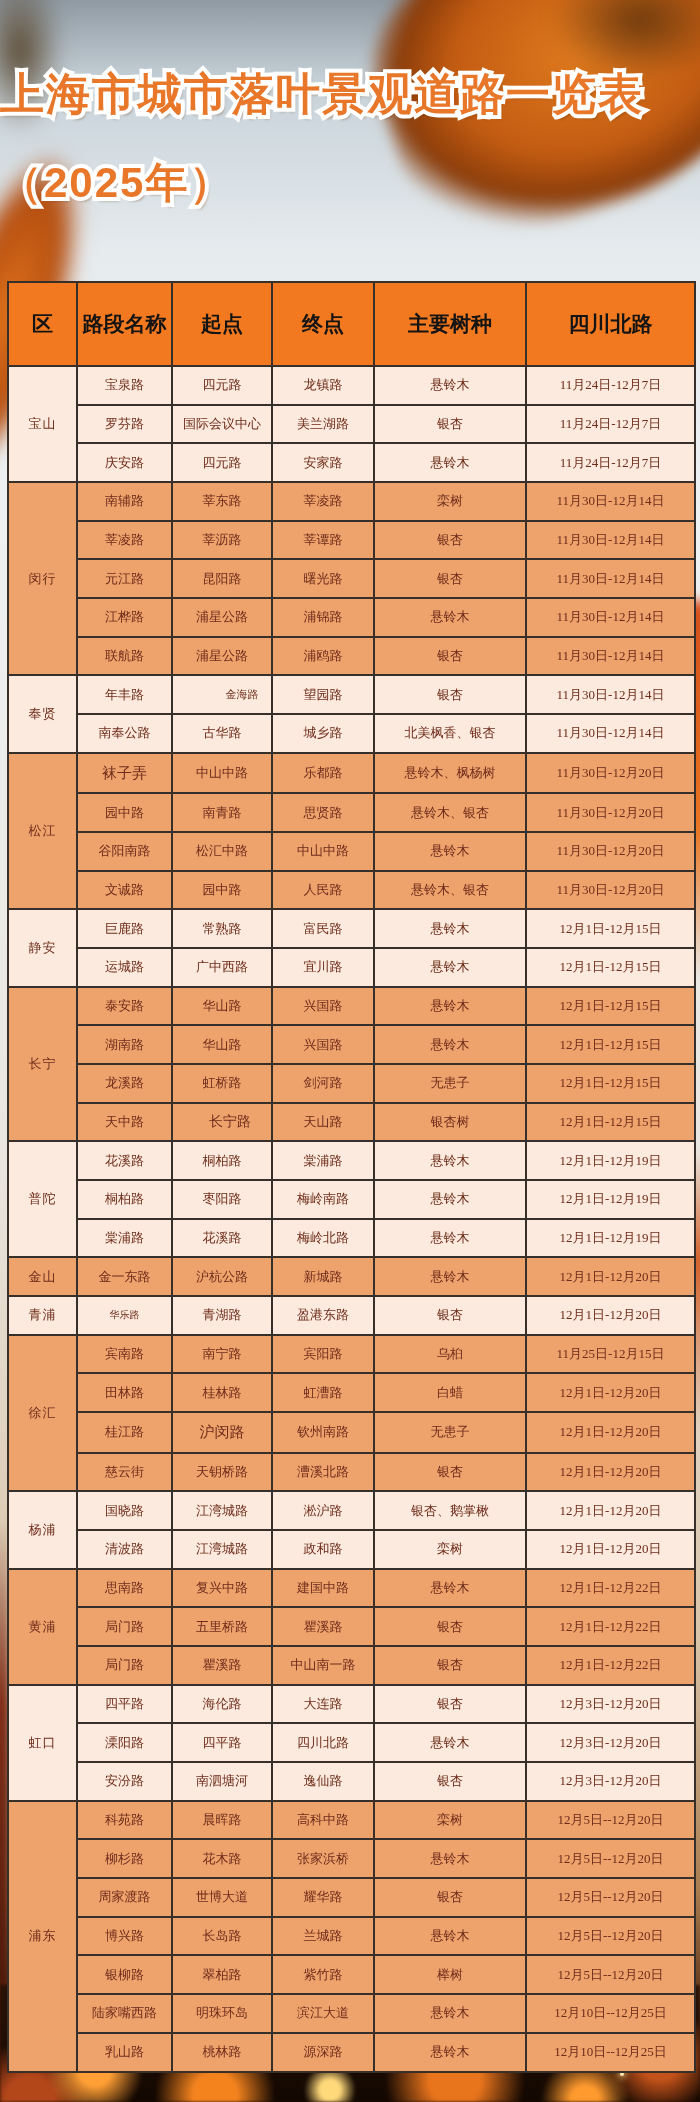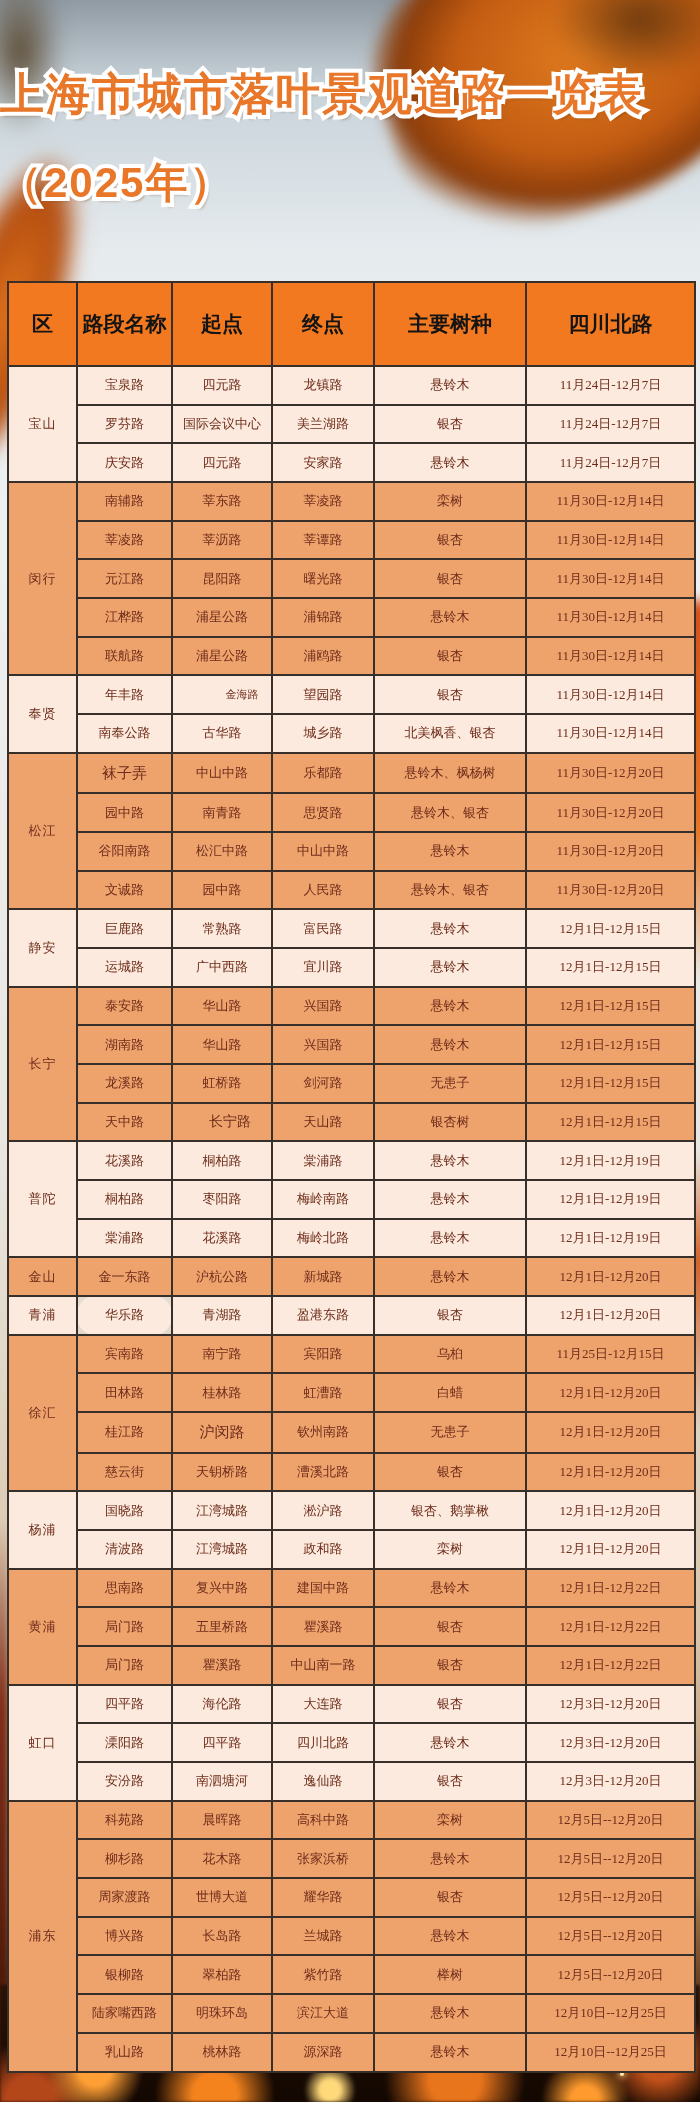--- a/index.html
+++ b/index.html
@@ -275,21 +275,21 @@
         <tr class="dark">
           <td rowspan="1" class="region" style="font-size: 13px;">金山</td>
           <td class="road" style="font-size: 13px;">金一东路</td>
           <td class="start" style="font-size: 13px;">沪杭公路</td>
           <td class="end" style="font-size: 13px;">新城路</td>
           <td class="trees" style="font-size: 13px;">悬铃木</td>
           <td class="time" style="font-size: 13px;">12月1日-12月20日</td>
         </tr>
         <tr class="light">
           <td rowspan="1" class="region" style="font-size: 13px;">青浦</td>
-          <td class="road" style="font-size: 13px; border-radius: 18px;">华乐路</td>
+          <td class="road" style="font-size: 10px;">华乐路</td>
           <td class="start" style="font-size: 13px;">青湖路</td>
           <td class="end" style="font-size: 13px;">盈港东路</td>
           <td class="trees" style="font-size: 13px;">银杏</td>
           <td class="time" style="font-size: 13px;">12月1日-12月20日</td>
         </tr>
         <tr class="dark">
           <td rowspan="4" class="region" style="font-size: 13px;">徐汇</td>
           <td class="road" style="font-size: 13px;">宾南路</td>
           <td class="start" style="font-size: 13px;">南宁路</td>
           <td class="end" style="font-size: 13px;">宾阳路</td>

